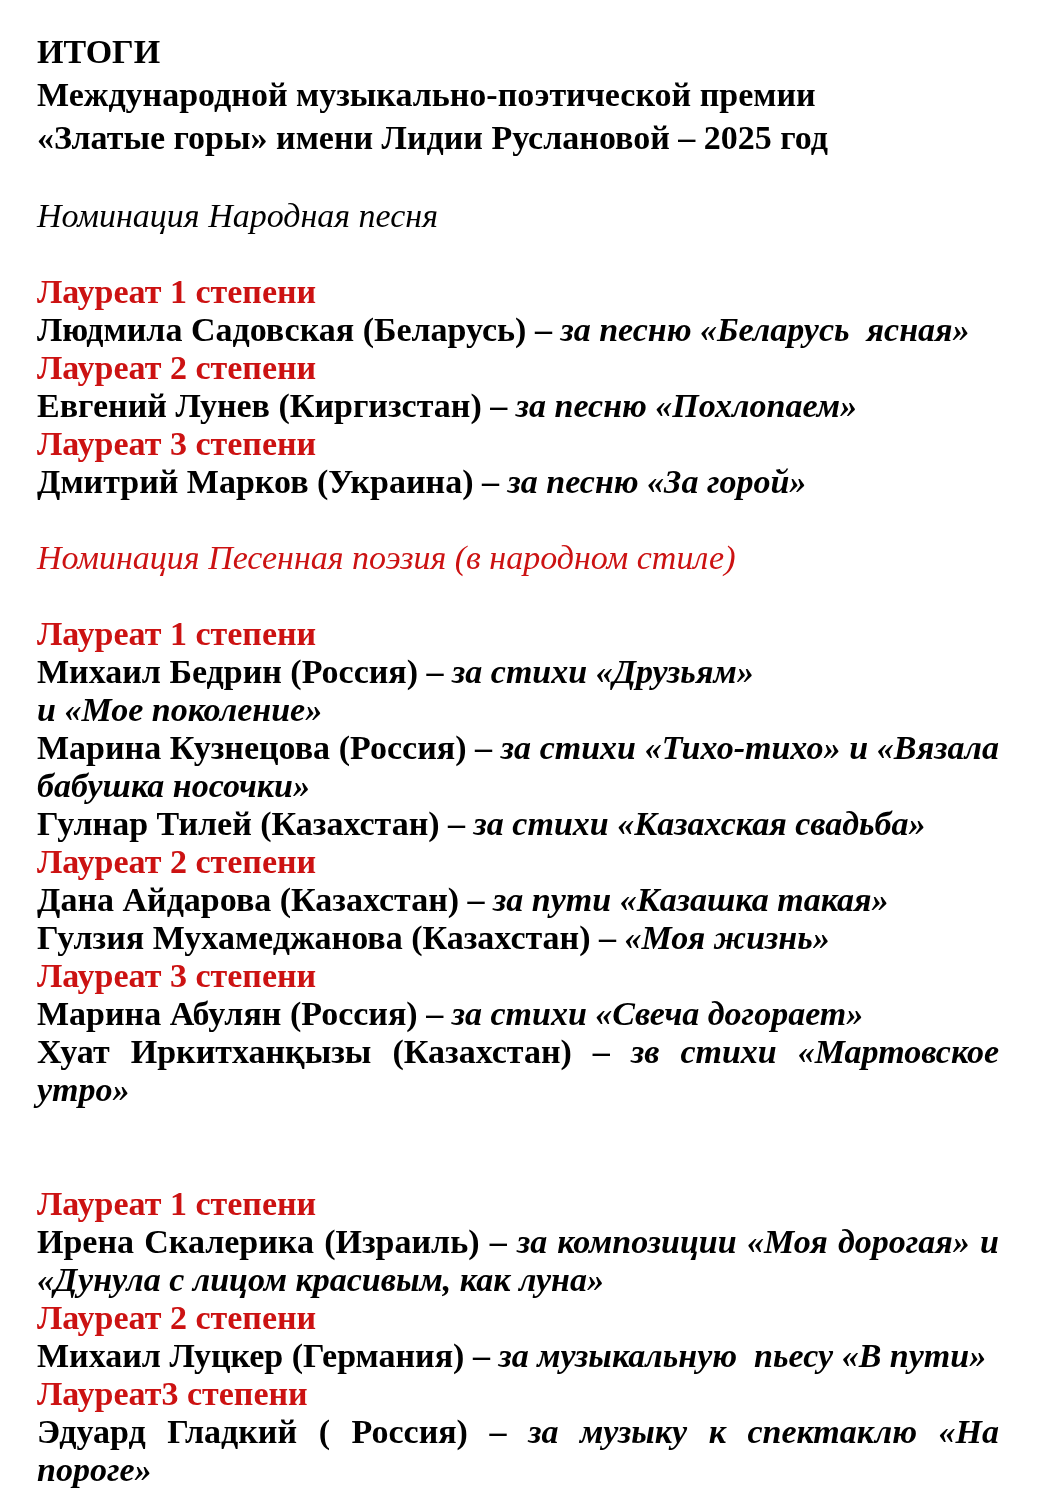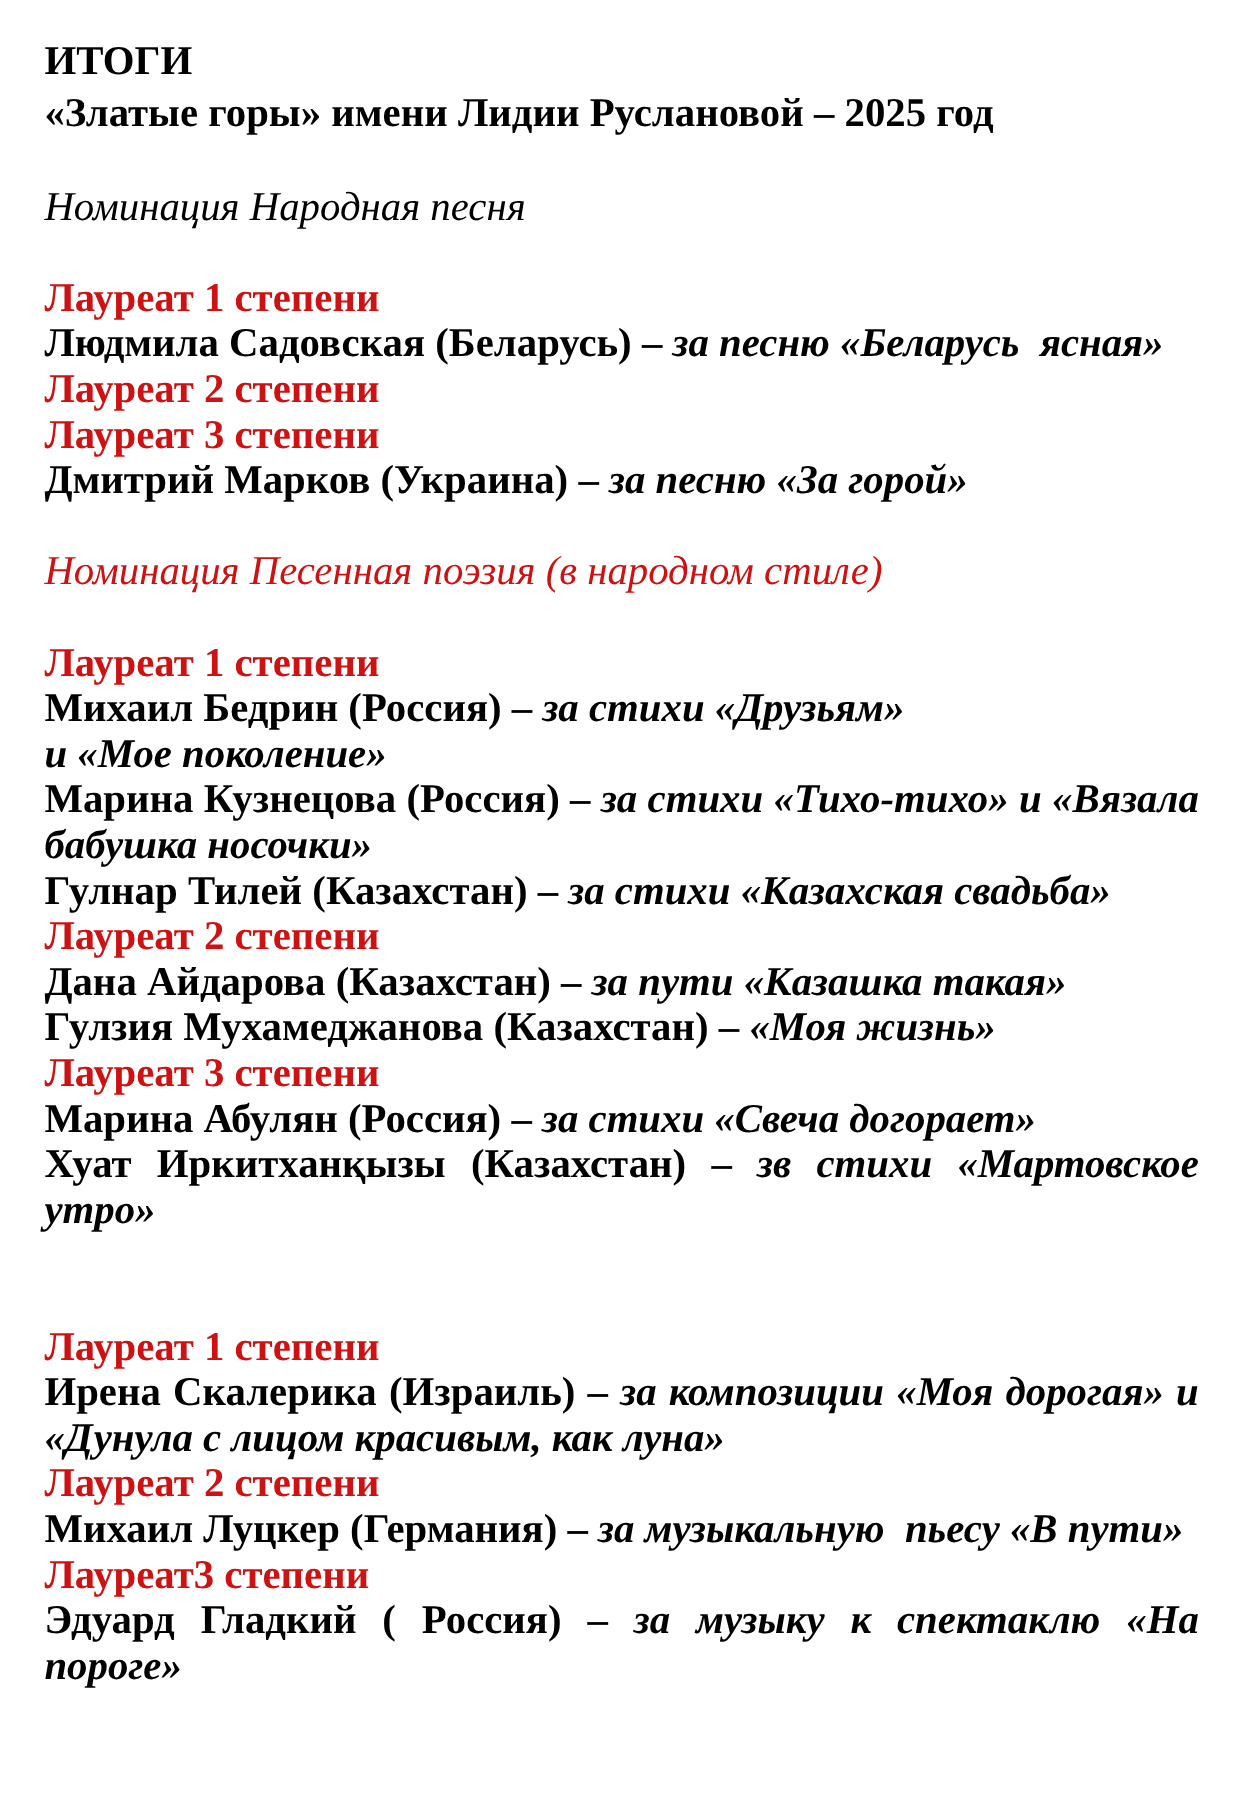--- a/index.html
+++ b/index.html
@@ -36,29 +36,31 @@
   .entry .sep  { font-style: normal; }
   .entry .work { font-style: italic; }
   .spacer { height: 38px; }
 </style>
 </head>
 <body>
 
 <div class="page">
   <div class="header" id="doc-header">
       <p class="title-line">ИТОГИ</p>
+      <p class="title-line">Международной музыкально-поэтической премии</p>
       <p class="title-line">«Златые горы» имени Лидии Руслановой – 2025 год</p>
     </div>
   <div id="doc-body">
       <p class="spacer"></p>
       <p class="nomination">Номинация  Народная песня</p>
       <p class="spacer"></p>
       <p class="degree">Лауреат 1 степени</p>
       <p class="entry"><span class="name">Людмила Садовская (Беларусь)</span><span class="sep"> – </span><span class="work">за песню «Беларусь  ясная»</span></p>
       <p class="degree">Лауреат 2 степени</p>
+      <p class="entry"><span class="name">Евгений Лунев (Киргизстан)</span><span class="sep"> – </span><span class="work">за песню «Похлопаем»</span></p>
       <p class="degree">Лауреат 3 степени</p>
       <p class="entry"><span class="name">Дмитрий Марков (Украина)</span><span class="sep"> – </span><span class="work">за песню «За горой»</span></p>
       <p class="spacer"></p>
       <p class="nomination red">Номинация Песенная поэзия (в народном стиле)</p>
       <p class="spacer"></p>
       <p class="degree">Лауреат 1 степени</p>
       <p class="entry"><span class="name">Михаил Бедрин (Россия)</span><span class="sep"> – </span><span class="work">за стихи «Друзьям»
 и «Мое поколение»</span></p>
       <p class="entry"><span class="name">Марина Кузнецова (Россия)</span><span class="sep"> – </span><span class="work">за стихи «Тихо-тихо» и «Вязала бабушка носочки»</span></p>
       <p class="entry"><span class="name">Гулнар Тилей (Казахстан)</span><span class="sep"> – </span><span class="work">за стихи «Казахская свадьба»</span></p>

